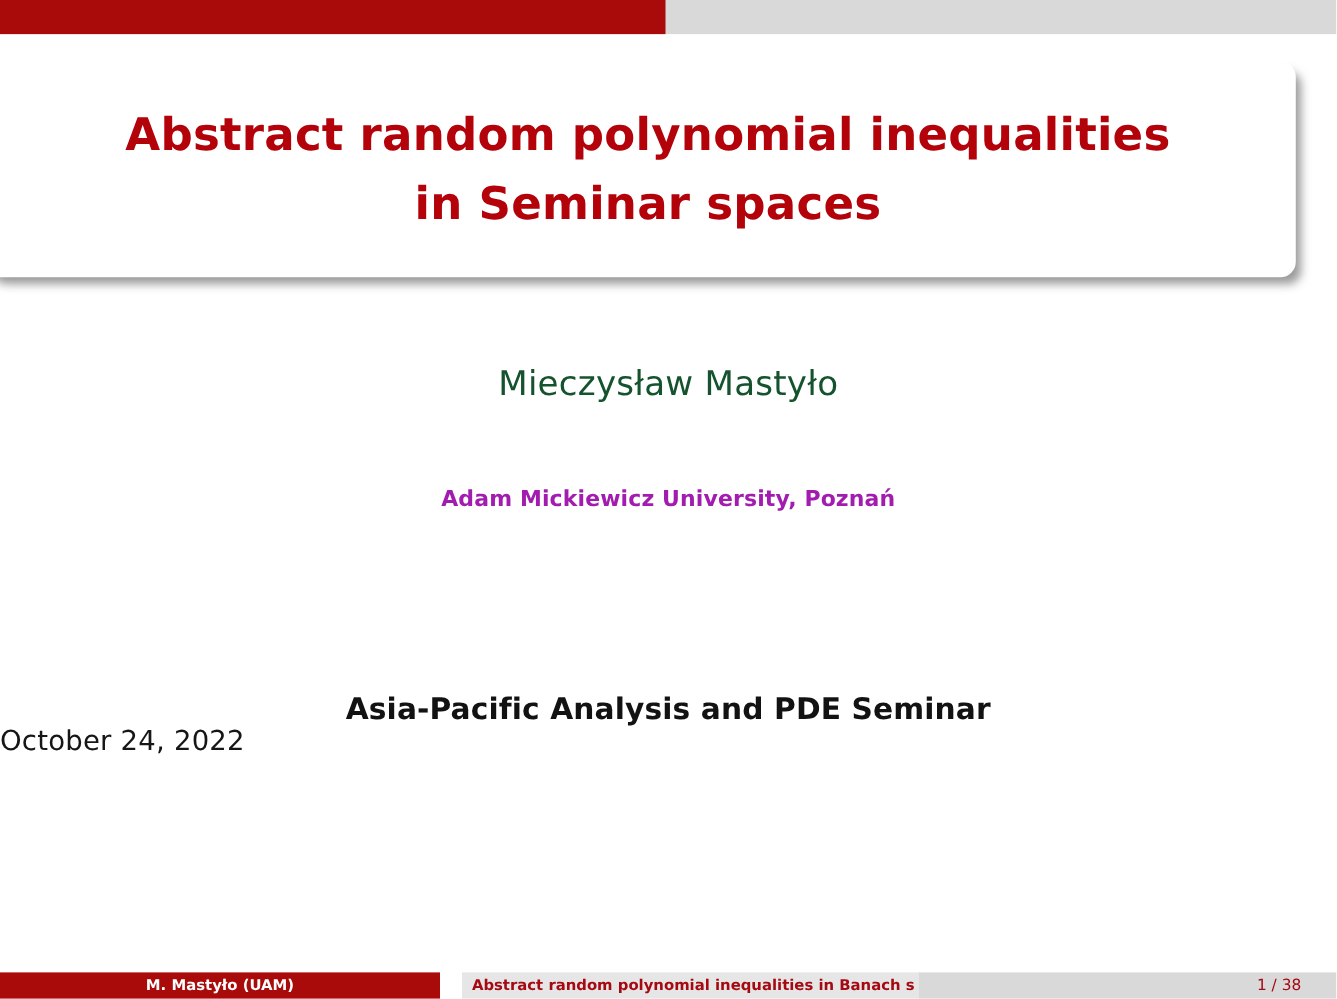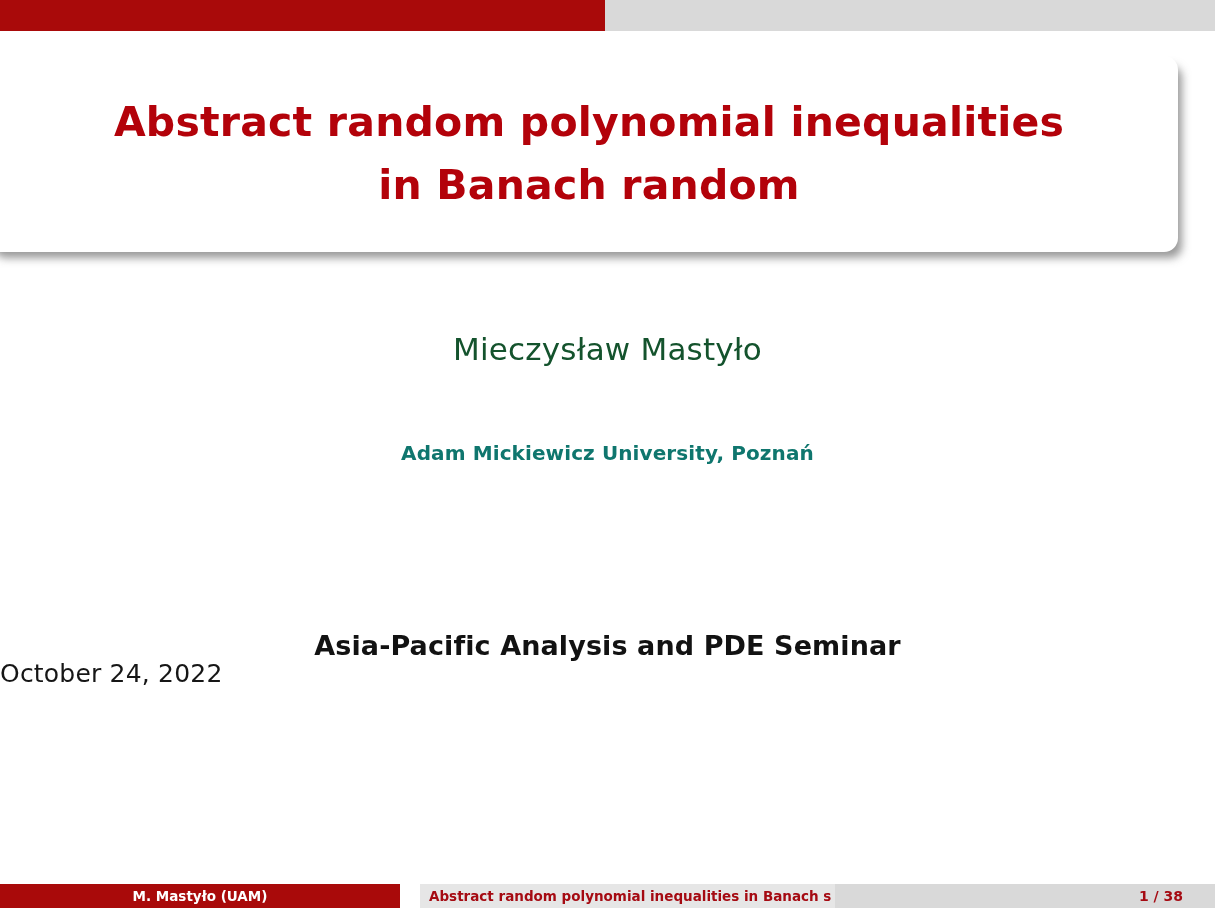--- a/index.html
+++ b/index.html
@@ -81,21 +81,21 @@
     letter-spacing: 0.2px;
   }
   .institute {
     position: absolute;
     top: 441px;
     left: 0;
     width: 1215px;
     text-align: center;
     font-size: 20px;
     font-weight: bold;
-    color: #0f766e;
+    color: #a21caf;
     letter-spacing: 0.1px;
   }
   .event {
     position: absolute;
     top: 602px;
     left: 0;
     width: 1215px;
     text-align: center;
     font-size: 27px;
     font-weight: bold;
@@ -151,37 +151,37 @@
   }
   .footer-page {
     flex: 1;
     background: #d9d9d9;
     color: #a50a12;
     display: flex;
     align-items: center;
     justify-content: flex-end;
     padding-right: 32px;
     box-sizing: border-box;
-    font-weight: bold;
+    font-weight: normal;
     font-size: 14px;
     white-space: nowrap;
   }
 </style>
 </head>
 <body>
 
 <div class="topbar">
   <div class="topbar-red"></div>
 </div>
 
 <div class="title-shadow-wrap">
   <div class="title-box">
     <div class="title-inner">
       <div class="title-line">Abstract random polynomial inequalities</div>
-      <div class="title-line">in Banach random</div>
+      <div class="title-line">in Seminar spaces</div>
     </div>
   </div>
 </div>
 
 <div class="author">Mieczysław Mastyło</div>
 <div class="institute">Adam Mickiewicz University, Poznań</div>
 <div class="event">Asia-Pacific Analysis and PDE Seminar</div>
 <div class="date">October 24, 2022</div>
 
 <div class="footer">

